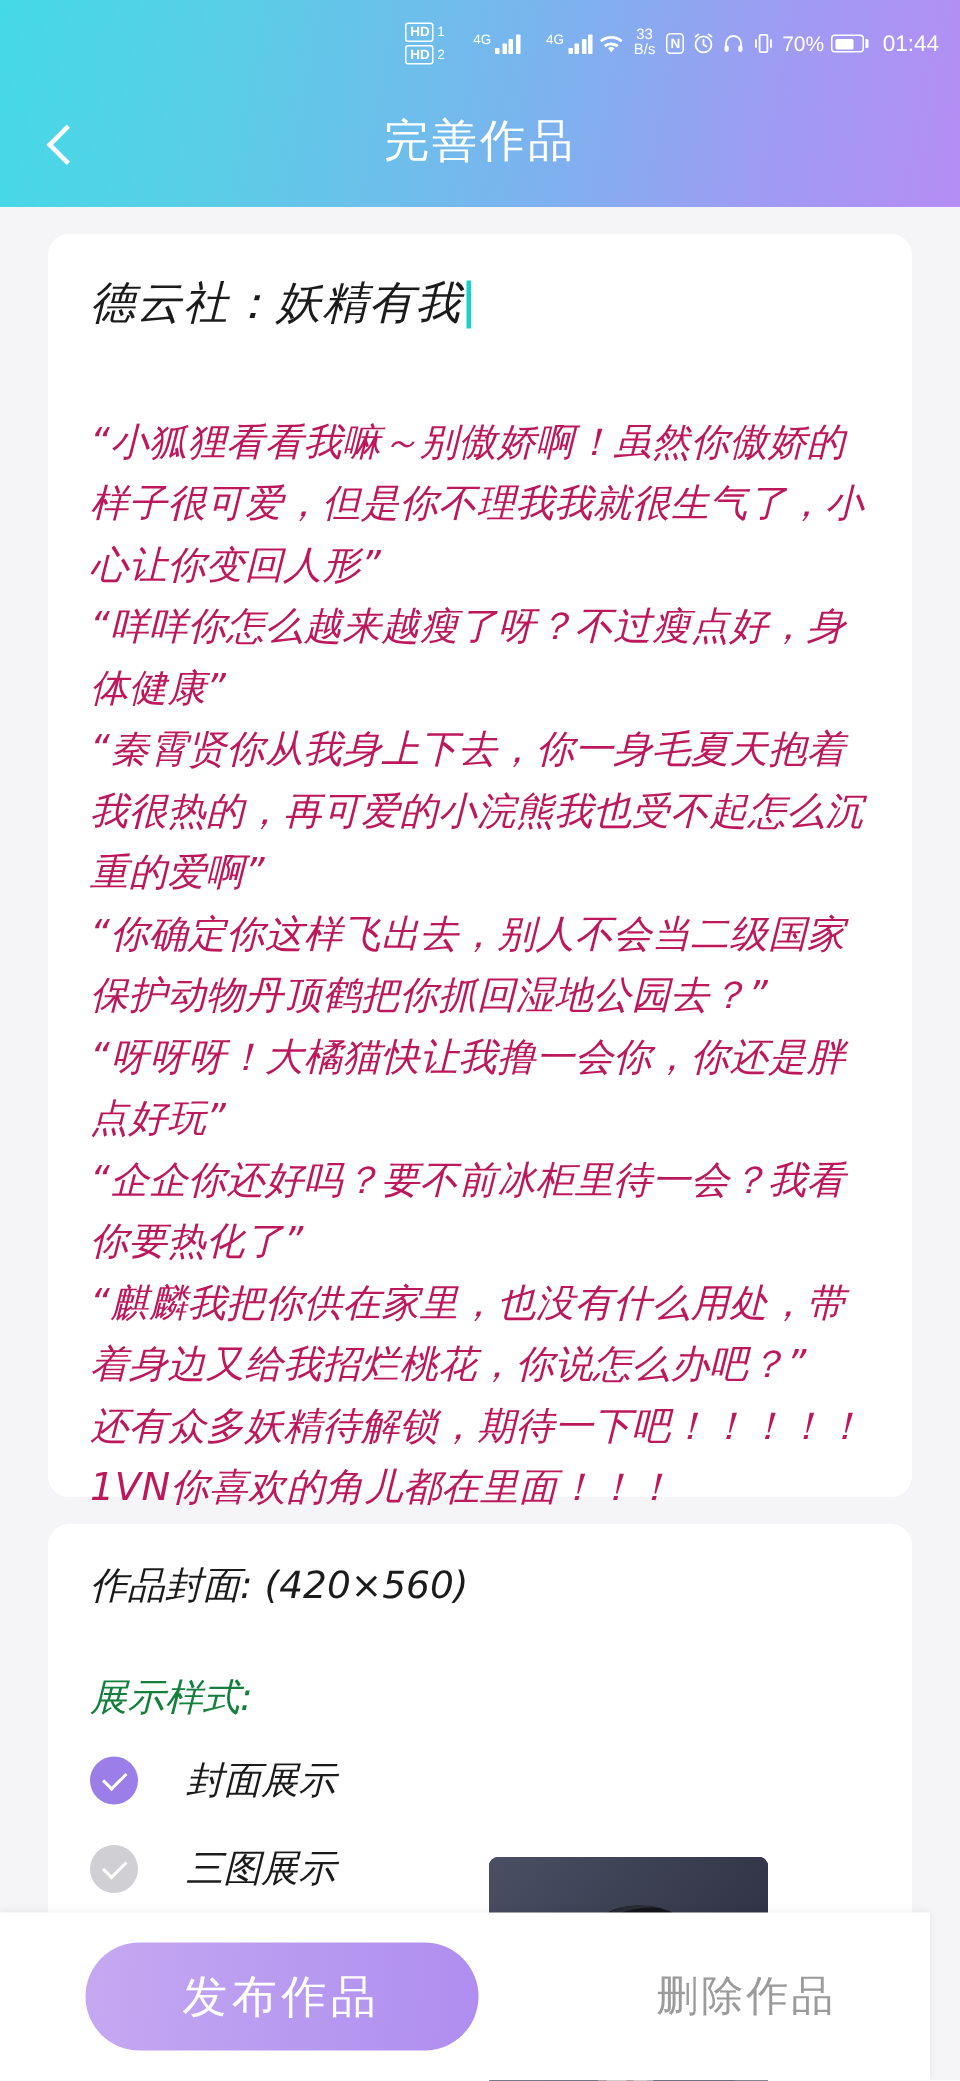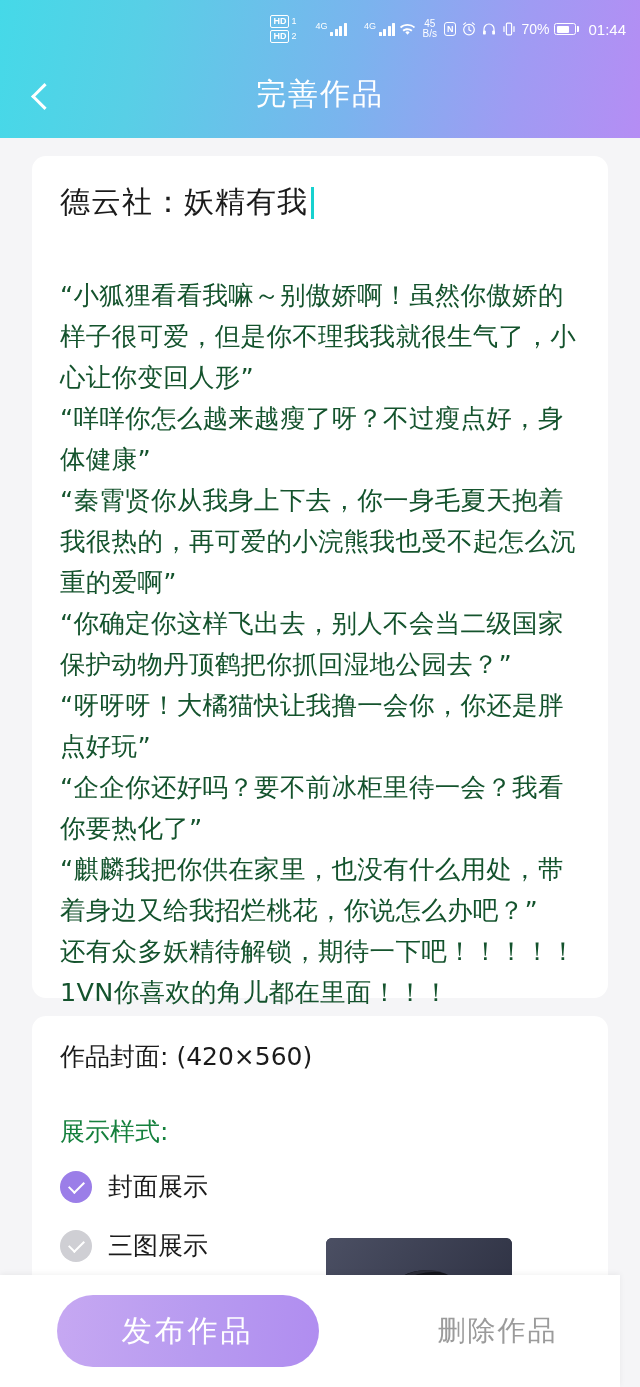--- a/index.html
+++ b/index.html
@@ -152,20 +152,21 @@
     height: 1249px;
     background: #f5f5f7;
   }
   .card {
     position: absolute;
     left: 32px;
     width: 576px;
     background: #ffffff;
     border-radius: 14px;
     box-sizing: border-box;
+    font-style: italic;
   }
   .card-editor {
     top: 18px;
     height: 842px;
     padding: 26px 28px 20px 28px;
   }
   .title-row {
     display: flex;
     align-items: center;
     font-size: 30px;
@@ -177,21 +178,21 @@
     display: inline-block;
     width: 3px;
     height: 32px;
     background: #17d1cf;
     margin-left: 3px;
   }
   .body-text {
     margin-top: 52px;
     font-size: 25.5px;
     line-height: 41px;
-    color: #14532d;
+    color: #be185d;
     font-family: "DejaVu Sans", sans-serif;
     white-space: pre-wrap;
     letter-spacing: 0.3px;
   }
 
   .card-cover {
     top: 878px;
     height: 360px;
     padding: 24px 28px;
   }
@@ -203,21 +204,21 @@
   .style-label {
     margin-top: 42px;
     font-size: 25px;
     color: #15803d;
     font-family: "DejaVu Sans", sans-serif;
   }
   .radio-list { margin-top: 22px; }
   .radio-row {
     display: flex;
     align-items: center;
-    gap: 16px;
+    gap: 32px;
     margin-bottom: 26px;
     cursor: pointer;
   }
   .radio-circle {
     width: 32px; height: 32px;
     border-radius: 50%;
     display: flex;
     align-items: center;
     justify-content: center;
     flex: 0 0 auto;
@@ -325,21 +326,21 @@
           </span>
       </div>
 
       <span class="icon-sq">
         <svg width="16" height="13" viewBox="0 0 16 13">
             <path d="M8 12.2l2.3-2.9a3.7 3.7 0 0 0-4.6 0L8 12.2zM8 7.3c1.5 0 2.9.5 4 1.4l1.3-1.6A8.3 8.3 0 0 0 8 5.2c-2 0-3.9.7-5.3 1.9L4 8.7A6.3 6.3 0 0 1 8 7.3zM8 2.6c2.6 0 5 .9 6.9 2.5L16 3.6A12.1 12.1 0 0 0 8 .7C5 .7 2.2 1.8 0 3.6l1.1 1.5A10.5 10.5 0 0 1 8 2.6z" fill="#fff"></path>
           </svg>
       </span>
 
       <span class="speed">
-        <span>45</span>
+        <span>33</span>
         <span>B/s</span>
       </span>
 
       <span class="nfc-box">N</span>
 
       <span class="icon-sq">
         <svg width="14" height="14" viewBox="0 0 14 14">
             <circle cx="7" cy="7.6" r="5.3" fill="none" stroke="#fff" stroke-width="1.2"></circle>
             <path d="M7 4.6v3.2l2 1.2" stroke="#fff" stroke-width="1.2" fill="none" stroke-linecap="round"></path>
             <path d="M1.7 2.4L3.6.9M12.3 2.4L10.4.9" stroke="#fff" stroke-width="1.2" stroke-linecap="round"></path>

